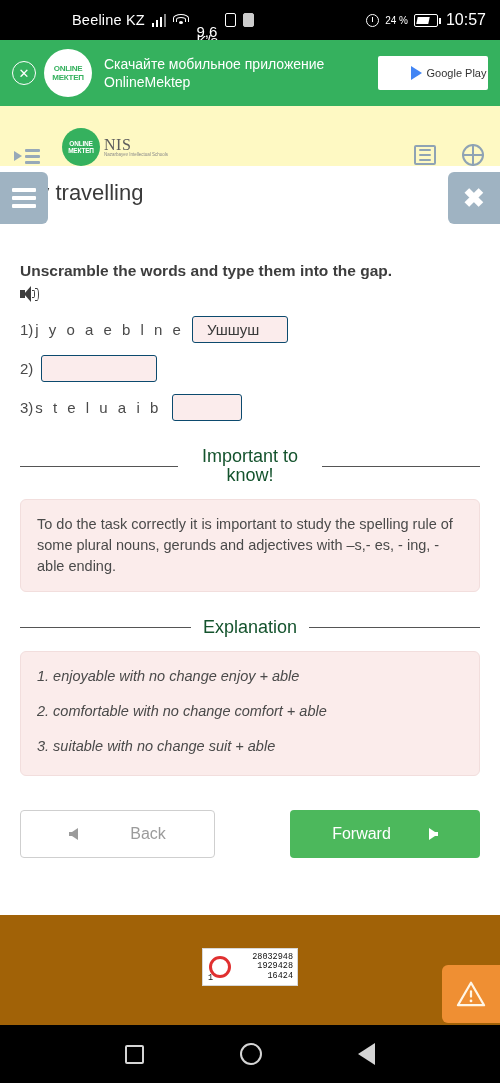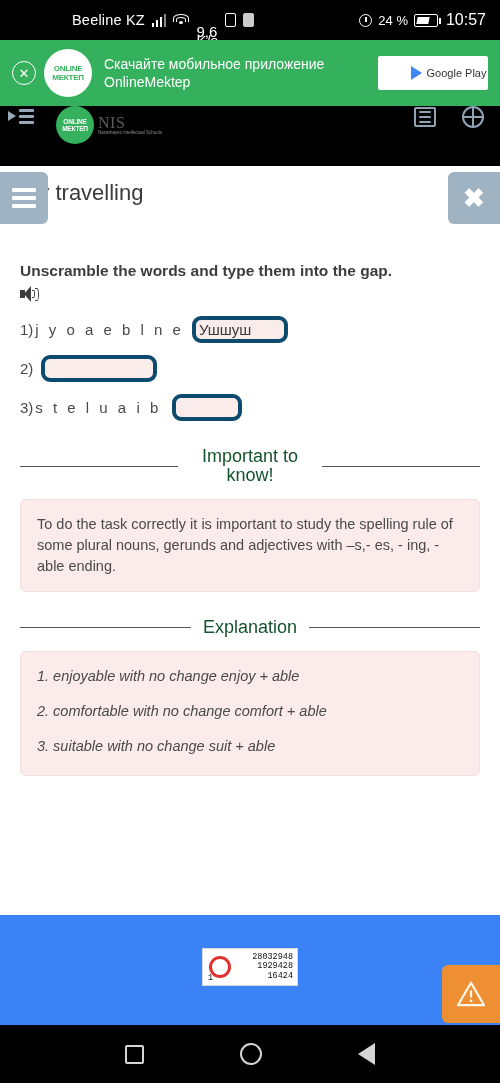--- a/index.html
+++ b/index.html
@@ -28,41 +28,41 @@
      border:1.6px solid #fff; border-bottom:none; border-radius:50% 50% 0 0; }
   .wifi span.a{width:16px;height:8px;top:0}
   .wifi span.b{width:10px;height:5px;top:3.5px}
   .wifi span.c{width:4px;height:3px;top:7px;background:#fff;border-radius:50%;border:none}
   .kbs { font-size:15px; line-height:9.5px; text-align:left;margin-top:32px; }
   .tinyicon { width:11px; height:14px; border:1.3px solid #fff; border-radius:2px; position:relative; }
   .tinyicon.filled { background:#ccc; border-color:#ccc; }
   .sb-right { position:absolute; right:14px; display:flex; align-items:center; gap:6px; }
   .alarm { width:13px;height:13px;border:1.4px solid #fff;border-radius:50%;position:relative;}
   .alarm::after{content:"";position:absolute;left:5px;top:2.5px;width:1.2px;height:4.5px;background:#fff;}
-  .pct { font-size:13px; }
+  .pct { font-size:10px; }
   .batt { width:24px;height:13px;border:1.5px solid #fff;border-radius:2px;position:relative;display:flex;align-items:center;}
   .batt::after{content:"";position:absolute;right:-4px;top:3px;width:2px;height:6px;background:#fff;}
   .batt i{display:block;height:7px;width:12px;background:#fff;margin-left:2px;transform:skewX(-12deg);}
   .clock { font-size:16px; margin-left:2px; }
 
   
   .promo { height:66px; background:#35b15e; display:flex; align-items:center; padding:0 12px; position:relative; }
   .promo-close { width:24px;height:24px;border:1.7px solid #fff;border-radius:50%;
      display:flex;align-items:center;justify-content:center;color:#fff;font-size:13px;flex:0 0 auto;}
   .promo-logo { width:48px;height:48px;border-radius:50%;background:#fff;margin-left:8px;
      display:flex;flex-direction:column;align-items:center;justify-content:center;flex:0 0 auto;}
   .promo-logo b { font-size:8px; color:#35b15e; letter-spacing:-.3px; line-height:9px; font-weight:700;}
   .promo-text { color:#fff; font-size:14px; line-height:18px; margin-left:12px; flex:1 1 auto; }
   .gp-btn { background:#fff; border-radius:2px; width:110px; height:34px;
      display:flex; align-items:center; justify-content:center; gap:5px; flex:0 0 auto;padding-left:31px;}
   .gp-tri { width:0;height:0;border-left:11px solid #4285f4;border-top:7px solid transparent;border-bottom:7px solid transparent;}
   .gp-label { font-size:11px; color:#333; }
 
   
-  .appbar { height:60px; background:#000000; display:flex; align-items:flex-start; padding:0 8px; position:relative;}
+  .appbar { height:60px; background:#fef9c3; display:flex; align-items:flex-end; padding:0 14px; position:relative;}
   .ico-indent { width:26px;height:20px;display:flex;align-items:center;gap:3px;color:#97a9b8; }
   .ico-indent .bars{display:flex;flex-direction:column;gap:3px;flex:1}
   .ico-indent .bars i{display:block;height:3px;background:#97a9b8;border-radius:1px}
   .ico-indent .tri{width:0;height:0;border-left:8px solid #97a9b8;border-top:5px solid transparent;border-bottom:5px solid transparent;}
   .brand { display:flex; align-items:center; gap:4px; margin-left:22px;}
   .om-logo{width:38px;height:38px;border-radius:50%;background:#35b15e;display:flex;flex-direction:column;
       align-items:center;justify-content:center;}
   .om-logo b{font-size:6.5px;color:#fff;line-height:7.5px;letter-spacing:-.2px;}
   .nis { display:flex; flex-direction:column; align-items:flex-start; }
   .nis .nm { font-family:"Liberation Serif", serif; font-size:16px; color:#5c5c5c; line-height:15px; letter-spacing:.5px;}
@@ -95,22 +95,22 @@
   .speaker .cone{position:absolute;left:4px;top:0;width:0;height:0;
      border-right:7px solid #3d3d3d;border-top:8px solid transparent;border-bottom:8px solid transparent;}
   .speaker .w1,.speaker .w2{position:absolute;border:1.4px solid #3d3d3d;border-left:none;border-radius:0 50% 50% 0;}
   .speaker .w1{left:12px;top:4px;width:3px;height:8px;}
   .speaker .w2{left:15px;top:1.5px;width:4px;height:13px;}
 
   .qlist { margin-top:14px; }
   .qrow { display:flex; align-items:center; margin-bottom:12px; }
   .qnum { font-size:15px; color:#4a4a4a; }
   .qword { font-size:15px; color:#4a4a4a; letter-spacing:3px; margin-left:2px; }
-  .gap-input { background:#fbecec; border:4px solid #0c4a6e; border-radius:9px;
-     height:27px; font-size:15px; color:#3a3a3a; padding:0 3px;
+  .gap-input { background:#fbecec; border:1px solid #0c4a6e; border-radius:3px;
+     height:27px; font-size:15px; color:#3a3a3a; padding:0 14px;
      font-family:"Liberation Sans", sans-serif; outline:none; }
   .gap-input.w1 { width:96px; margin-left:8px; }
   .gap-input.w2 { width:116px; margin-left:8px; }
   .gap-input.w3 { width:70px; margin-left:11px; }
 
   
   .divider { display:flex; align-items:center; margin-top:26px; gap:12px; }
   .divider .line { flex:1 1 auto; height:1px; background:#555; }
   .divider .cap { font-size:18px; color:#14532d; text-align:center; max-width:120px; line-height:19px;}
   .divider.wide .cap { max-width:160px; }
@@ -127,21 +127,21 @@
   .arrow-l { width:0;height:0;border-right:9px solid #9b9b9b;border-top:6px solid transparent;
      border-bottom:6px solid transparent;position:relative;}
   .arrow-l::after{content:"";position:absolute;left:0;top:-2px;width:8px;height:4px;background:#9b9b9b;}
   .btn-fwd { width:190px;height:48px;border:none;border-radius:4px;background:#4cb85c;
      display:flex;align-items:center;justify-content:center;gap:38px;color:#fff;font-size:16px;}
   .arrow-r { width:0;height:0;border-left:9px solid #fff;border-top:6px solid transparent;
      border-bottom:6px solid transparent;position:relative;}
   .arrow-r::after{content:"";position:absolute;right:0;top:-2px;width:8px;height:4px;background:#fff;}
 
   
-  .footer { position:absolute; left:0; right:0; top:915px; bottom:58px; background:#3b82f6; }
+  .footer { position:absolute; left:0; right:0; top:915px; bottom:58px; background:#a16207; }
   .counter { position:absolute; left:202px; top:33px; width:96px; height:38px; background:#fff;
      border:1px solid #d8d8d8; display:flex; align-items:center; padding:0 4px; }
   .counter .ring { width:22px;height:22px;border:3.5px solid #e03030;border-radius:50%;margin-left:2px;}
   .counter .nums { flex:1 1 auto; text-align:right; font-family:"Liberation Mono", monospace;
      font-size:8.5px; line-height:9.5px; color:#111; }
   .counter .one { position:absolute; left:5px; bottom:2px; font-family:"Liberation Mono", monospace;
      font-size:8.5px; color:#111; }
   .warn-btn { position:absolute; right:0; top:965px; width:58px;height:58px;background:#ef8f33;
      border-radius:6px 0 0 6px; display:flex;align-items:center;justify-content:center; z-index:5;}
   .warn-svg { width:30px; height:28px; }
@@ -288,20 +288,30 @@
       <span class="cap">Explanation</span>
       <span class="line"></span>
     </div>
 
     <div class="pink-box">
       <div class="li">1. enjoyable with no change enjoy + able</div>
       <div class="li">2. comfortable with no change comfort + able</div>
       <div class="li">3. suitable with no change suit + able</div>
     </div>
 
+    <div class="navbtns">
+      <div class="btn-back">
+        <span class="arrow-l"></span>
+        <span>Back</span>
+      </div>
+      <div class="btn-fwd">
+        <span>Forward</span>
+        <span class="arrow-r"></span>
+      </div>
+    </div>
   </div>
 
   <div class="footer">
     <div class="counter">
       <span class="ring"></span>
       <span class="nums">
         <span>28032948</span><br>
         <span>1929428</span><br>
         <span>16424</span>
       </span>

